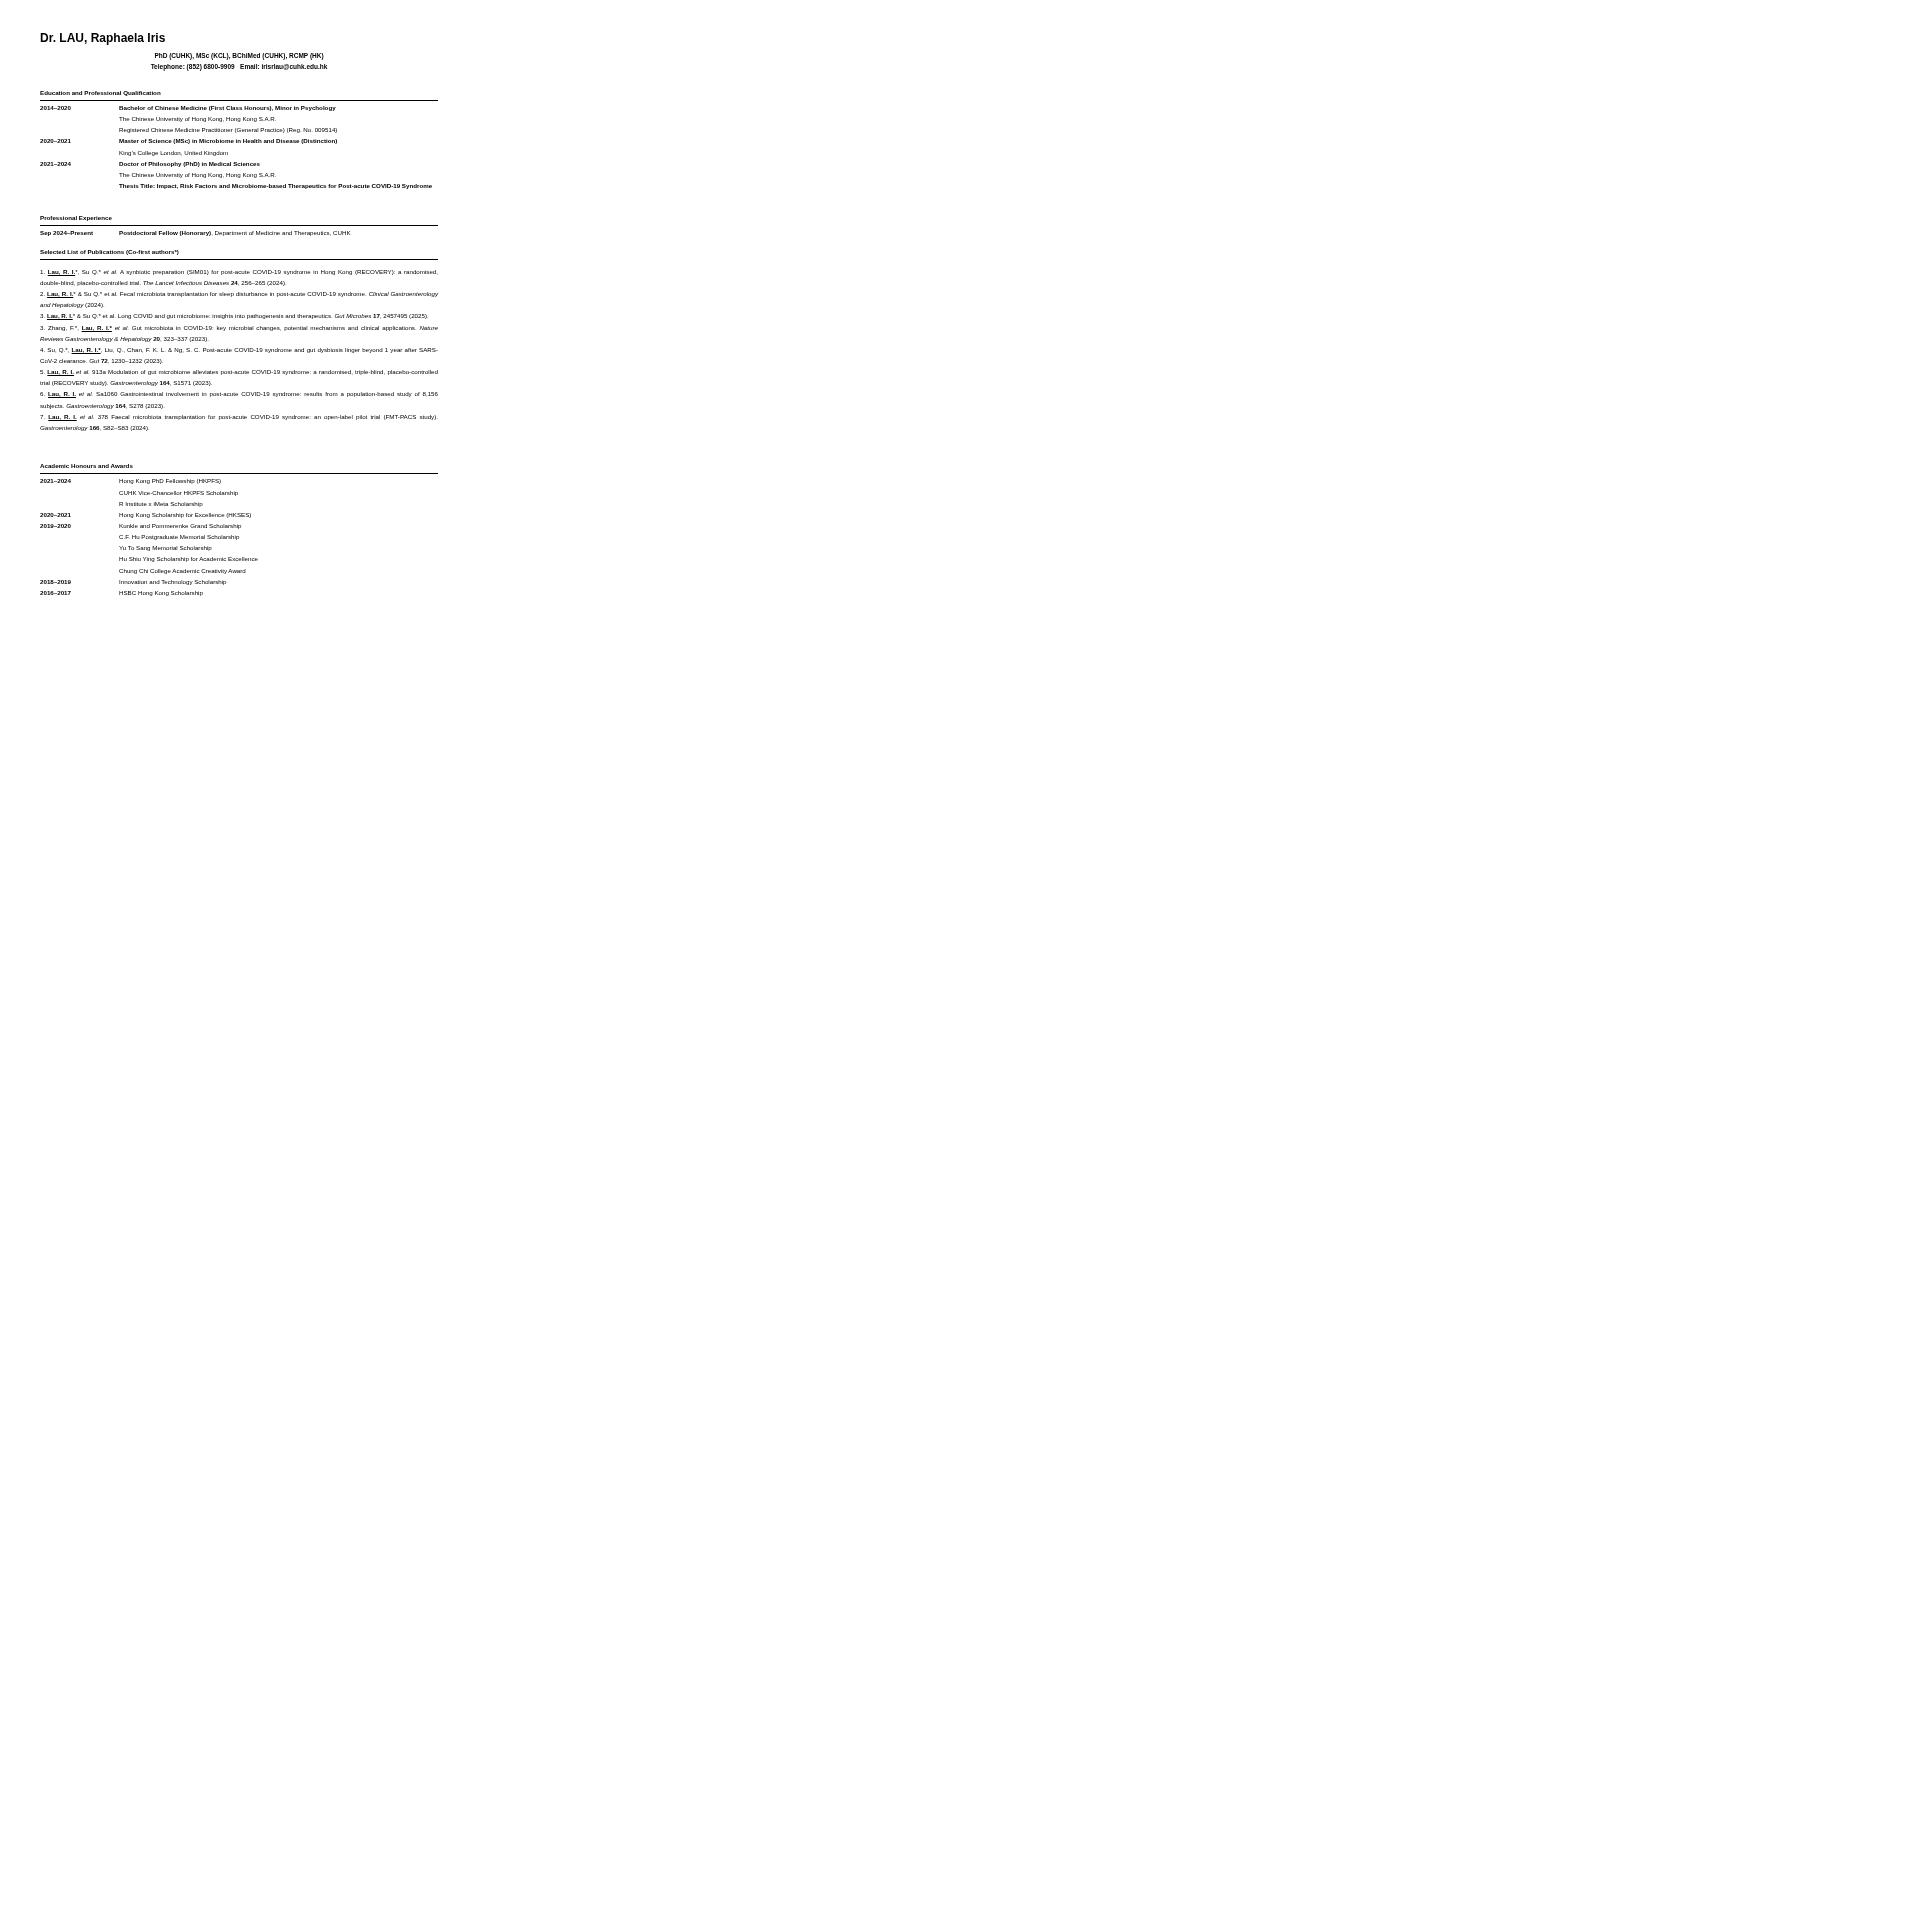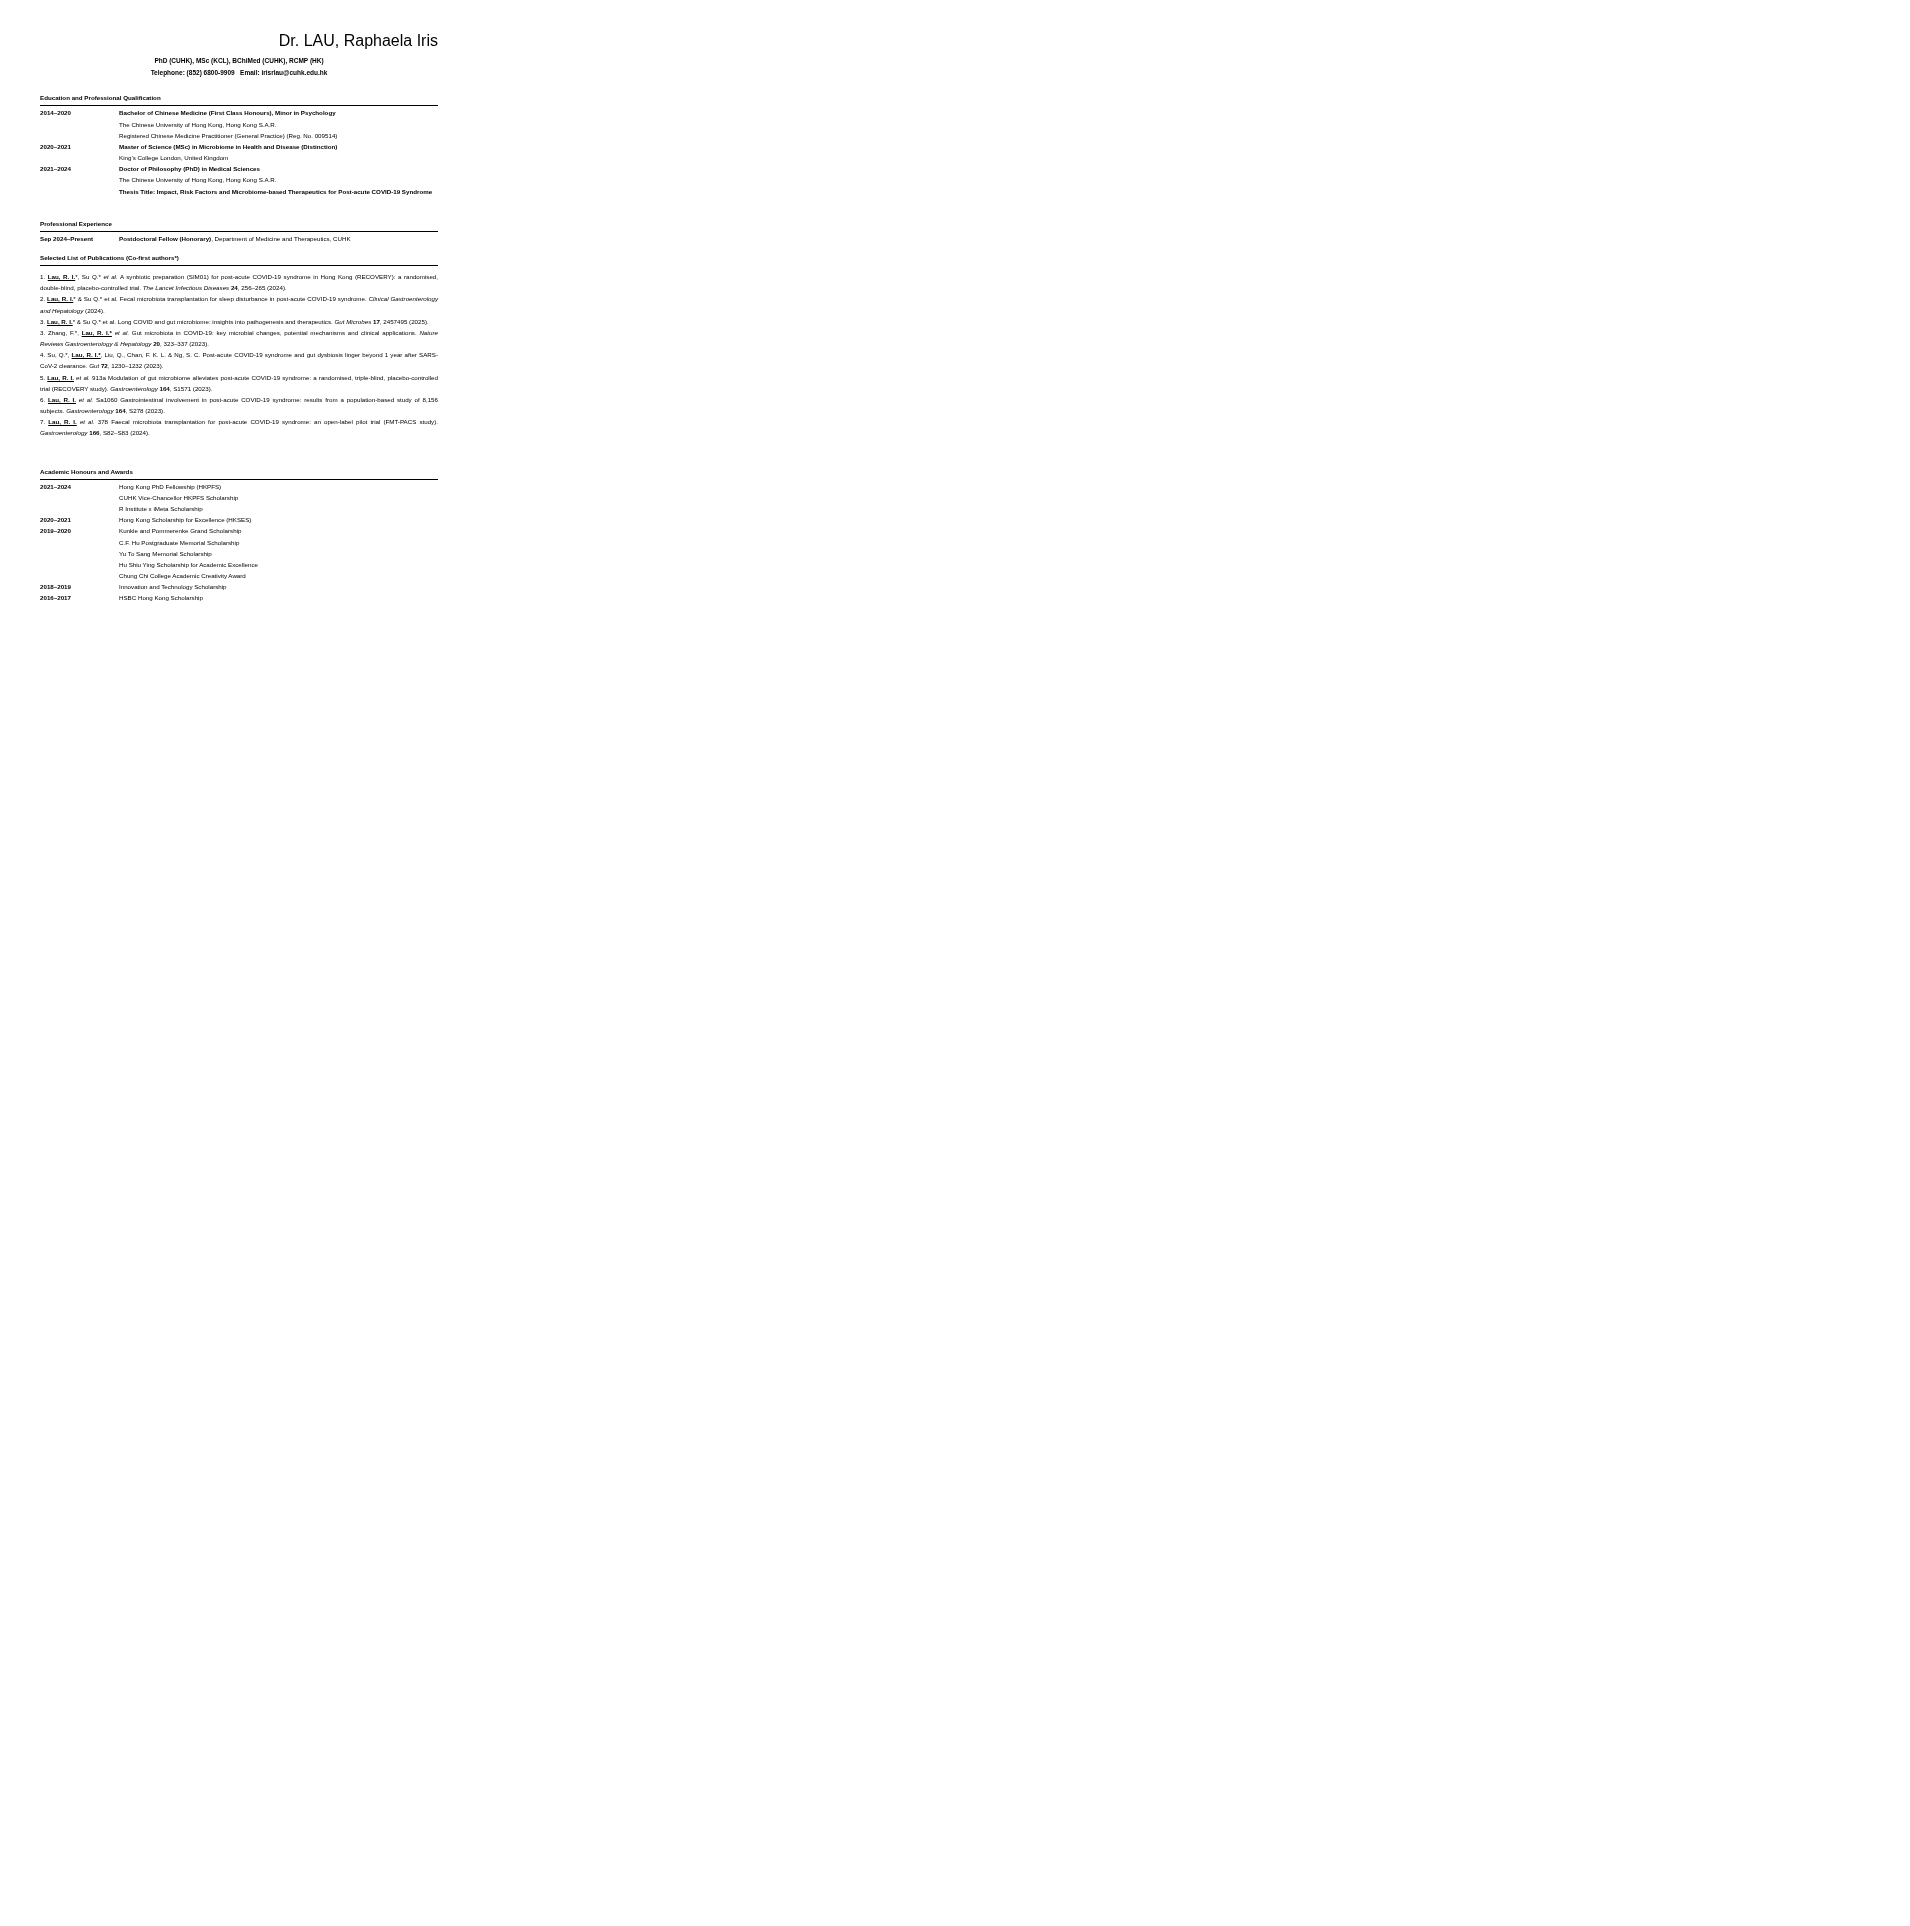--- a/index.html
+++ b/index.html
@@ -3,21 +3,21 @@
 <meta charset="utf-8">
 <style>
   html,body{margin:0;padding:0;background:#fff;}
   body{
     width:478px;height:676px;overflow:hidden;
     font-family:"Liberation Sans","DejaVu Sans",sans-serif;
     color:#000;font-size:6.2px;line-height:1.8;
     -webkit-font-smoothing:antialiased;
   }
   .content{padding:30px 40px 0 40px;}
-  .name{text-align:right;font-weight:400;font-size:16px;line-height:1.35;}
+  .name{text-align:left;font-weight:700;font-size:12px;line-height:1.35;}
   .creds{text-align:center;font-weight:700;font-size:6.5px;line-height:1.7;margin-top:3.9px;}
   .contact{text-align:center;font-weight:700;font-size:6.5px;line-height:1.7;white-space:pre-wrap;}
   .sect-title{font-weight:700;padding-bottom:1.9px;border-bottom:1.2px solid #000;}
   .sect-edu{margin-top:14.6px;}
   .sect-exp{margin-top:21px;}
   .sect-pub{margin-top:7.7px;}
   .sect-awd{margin-top:27px;}
   .rows{margin-top:1.2px;}
   .row{display:flex;}
   .period{width:79px;flex:0 0 79px;font-weight:700;}

